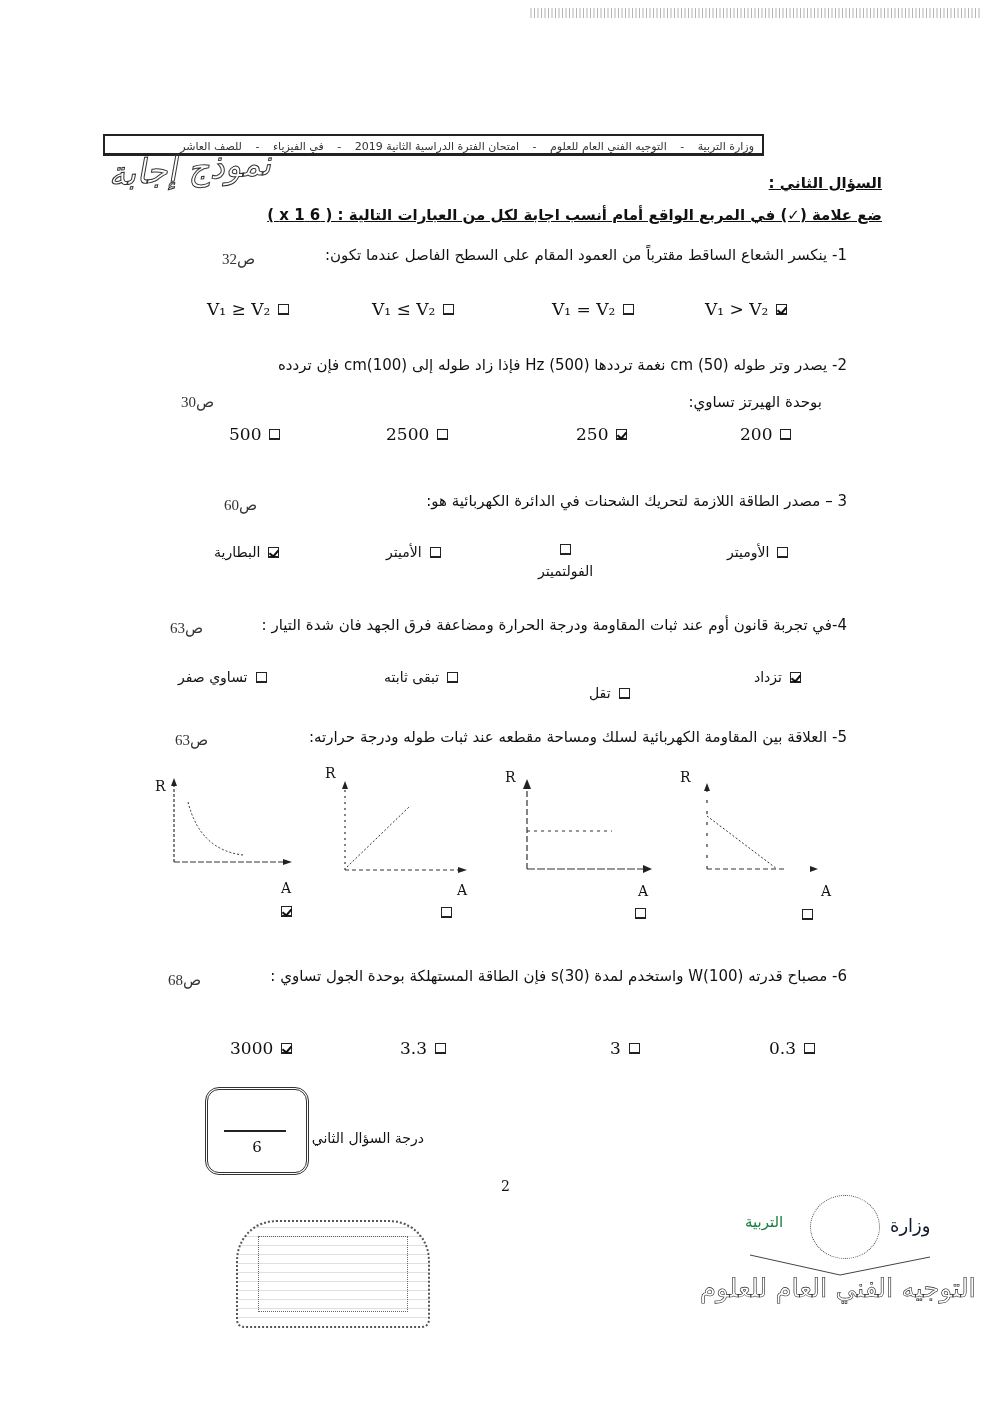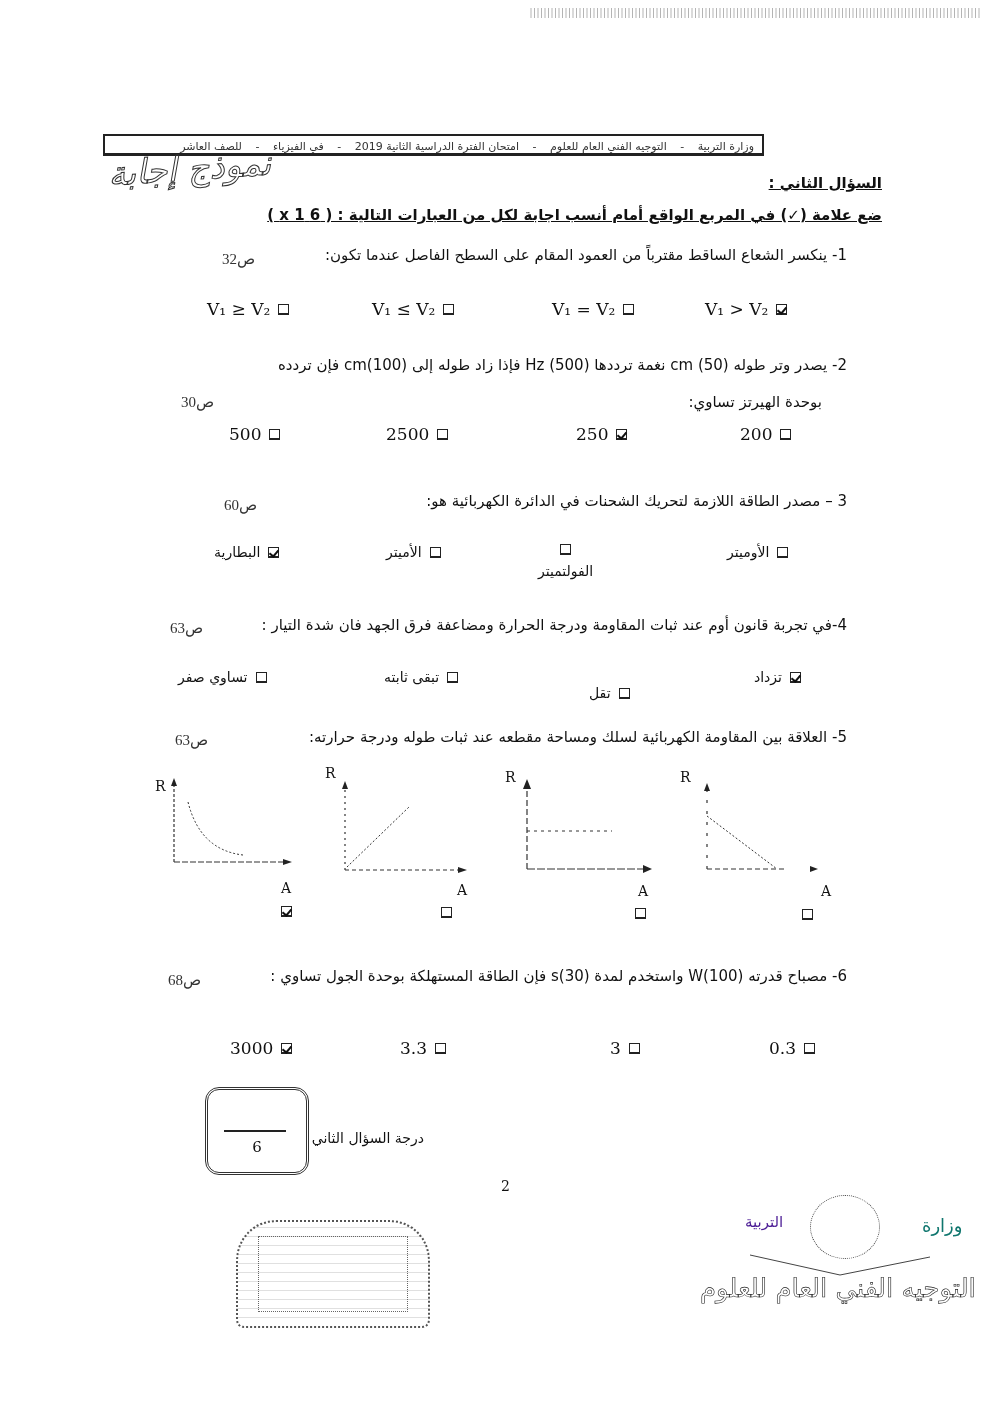--- a/index.html
+++ b/index.html
@@ -28,22 +28,22 @@
   .score-box{position:absolute;left:205px;top:1087px;width:98px;height:82px;border:3px double #333;border-radius:14px;}
   .score-line{position:absolute;left:16px;top:40px;width:62px;border-top:2px solid #222;}
   .score-den{position:absolute;left:0;width:98px;top:48px;text-align:center;font-family:"DejaVu Serif",serif;font-size:15px;}
   .score-label{position:absolute;right:568px;top:1130px;font-size:14px;direction:rtl;}
   .page-num{position:absolute;left:501px;top:1178px;font-family:"DejaVu Serif",serif;font-size:14px;}
   .seal-left{position:absolute;left:236px;top:1220px;width:190px;height:104px;border:2px dotted #555;border-radius:40px 40px 8px 8px;
     background:repeating-linear-gradient(0deg,transparent 0 8px,rgba(0,0,0,.12) 8px 9px);}
   .seal-left .inner{position:absolute;left:20px;top:14px;right:20px;bottom:14px;border:1px dotted #666;}
   .seal-right{position:absolute;left:700px;top:1193px;width:285px;height:130px;}
   .emblem{position:absolute;left:110px;top:2px;width:68px;height:62px;border:1.5px dotted #444;border-radius:50%;}
-  .seal-right .t1{position:absolute;left:45px;top:20px;font-size:15px;direction:rtl;color:#4c1d95;}
-  .seal-right .t2{position:absolute;left:190px;top:22px;font-size:18px;direction:rtl;color:#0f766e;margin-left:32px;}
+  .seal-right .t1{position:absolute;left:45px;top:20px;font-size:15px;direction:rtl;color:#15803d;}
+  .seal-right .t2{position:absolute;left:190px;top:22px;font-size:18px;direction:rtl;color:#0f172a;}
   .seal-right .t3{position:absolute;left:0px;top:80px;font-size:26px;direction:rtl;color:#333;font-family:"DejaVu Serif",serif;
     -webkit-text-stroke:.6px #222;color:transparent;}
   .seal-right .chev{position:absolute;left:50px;top:60px;width:180px;height:24px;}
 </style>
 </head>
 <body>
 
 <div class="scan-noise"></div>
 
 <div class="header-box">

